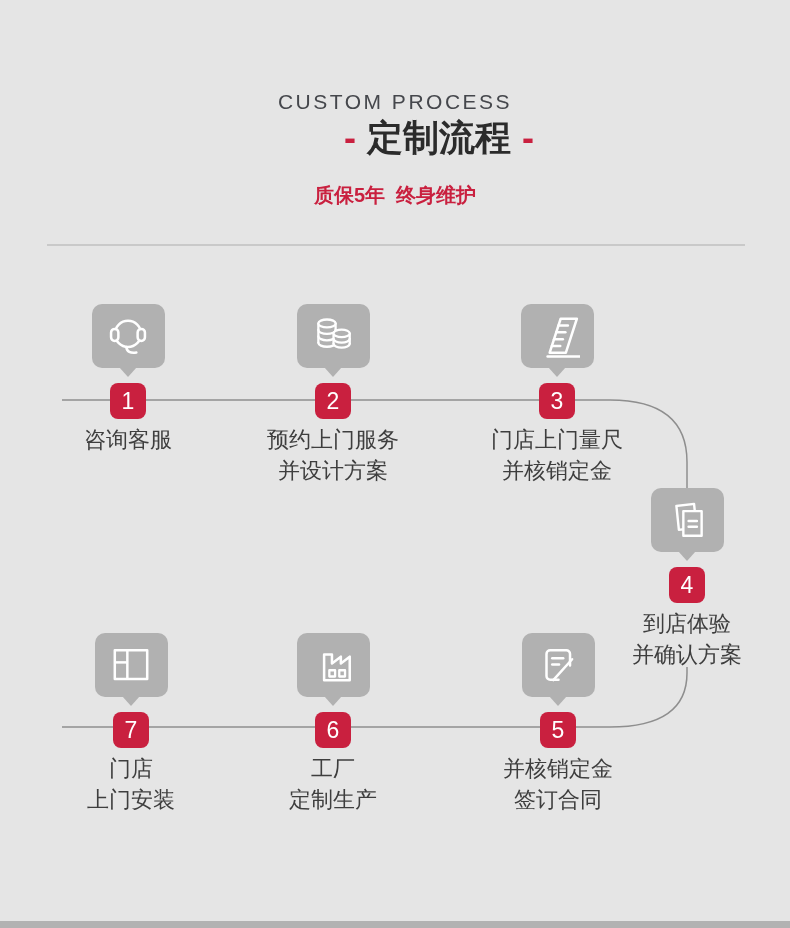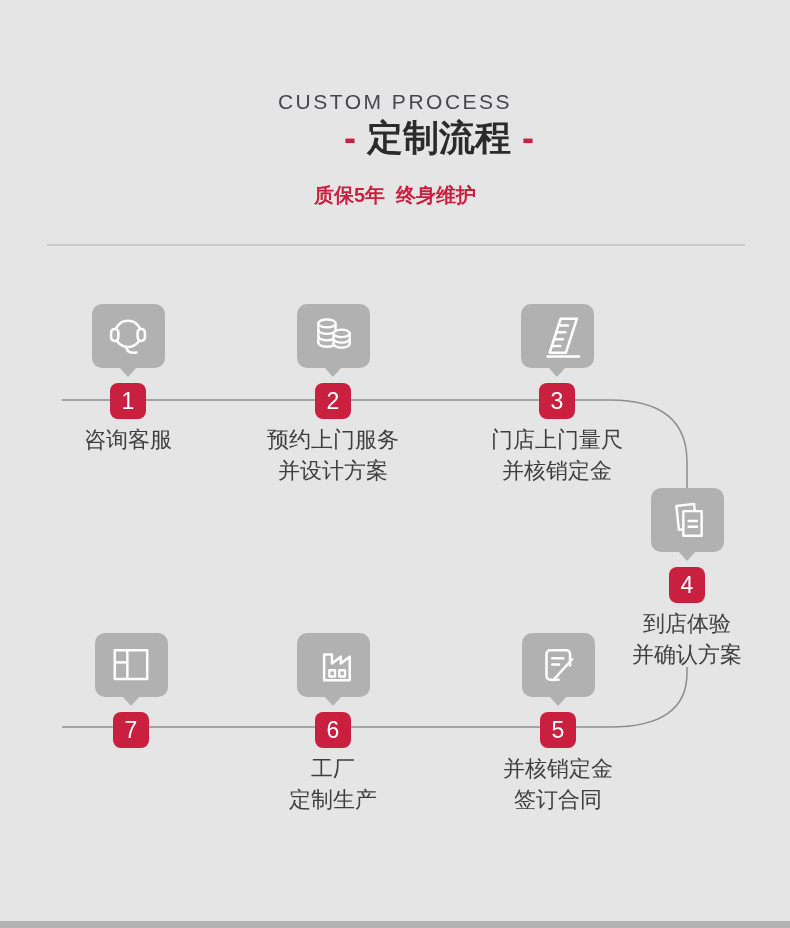--- a/index.html
+++ b/index.html
@@ -194,16 +194,20 @@
     <div class="bubble">
       <svg class="icon" width="46" height="46" viewBox="0 0 44 44">
         <g stroke="#ffffff" stroke-width="2.4" fill="none" stroke-linejoin="round">
           <rect x="6.5" y="8" width="31" height="27.5"></rect>
           <path d="M18.5 8 V35.5"></path>
           <path d="M6.5 19.5 H18.5"></path>
         </g>
       </svg>
     </div>
     <div class="badge">7</div>
+    <div class="lines">
+      <div>门店</div>
+      <div>上门安装</div>
+    </div>
   </div>
 
   <div class="bottom-bar"></div>
 </div>
 
 </body></html>

